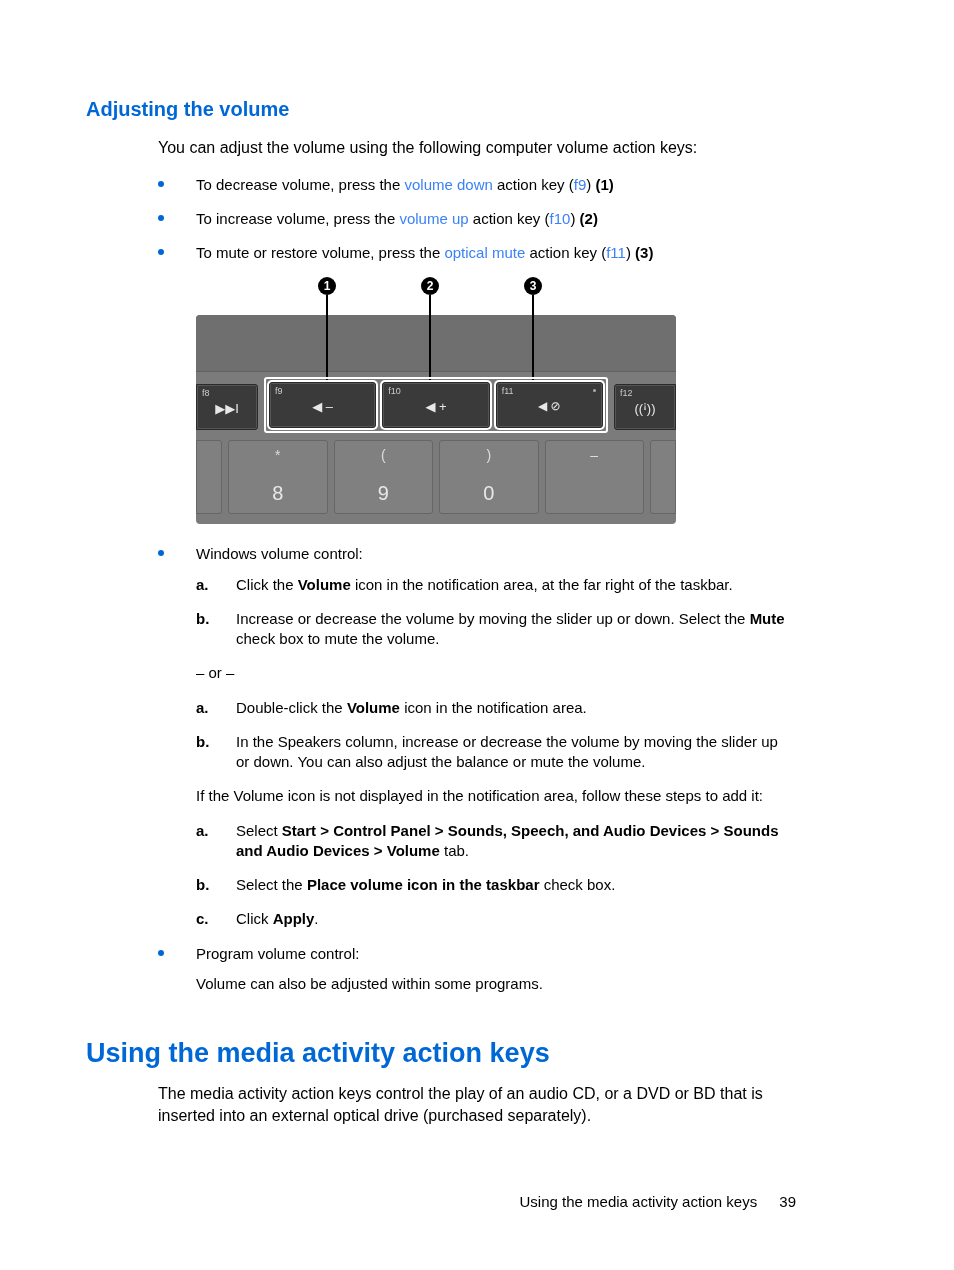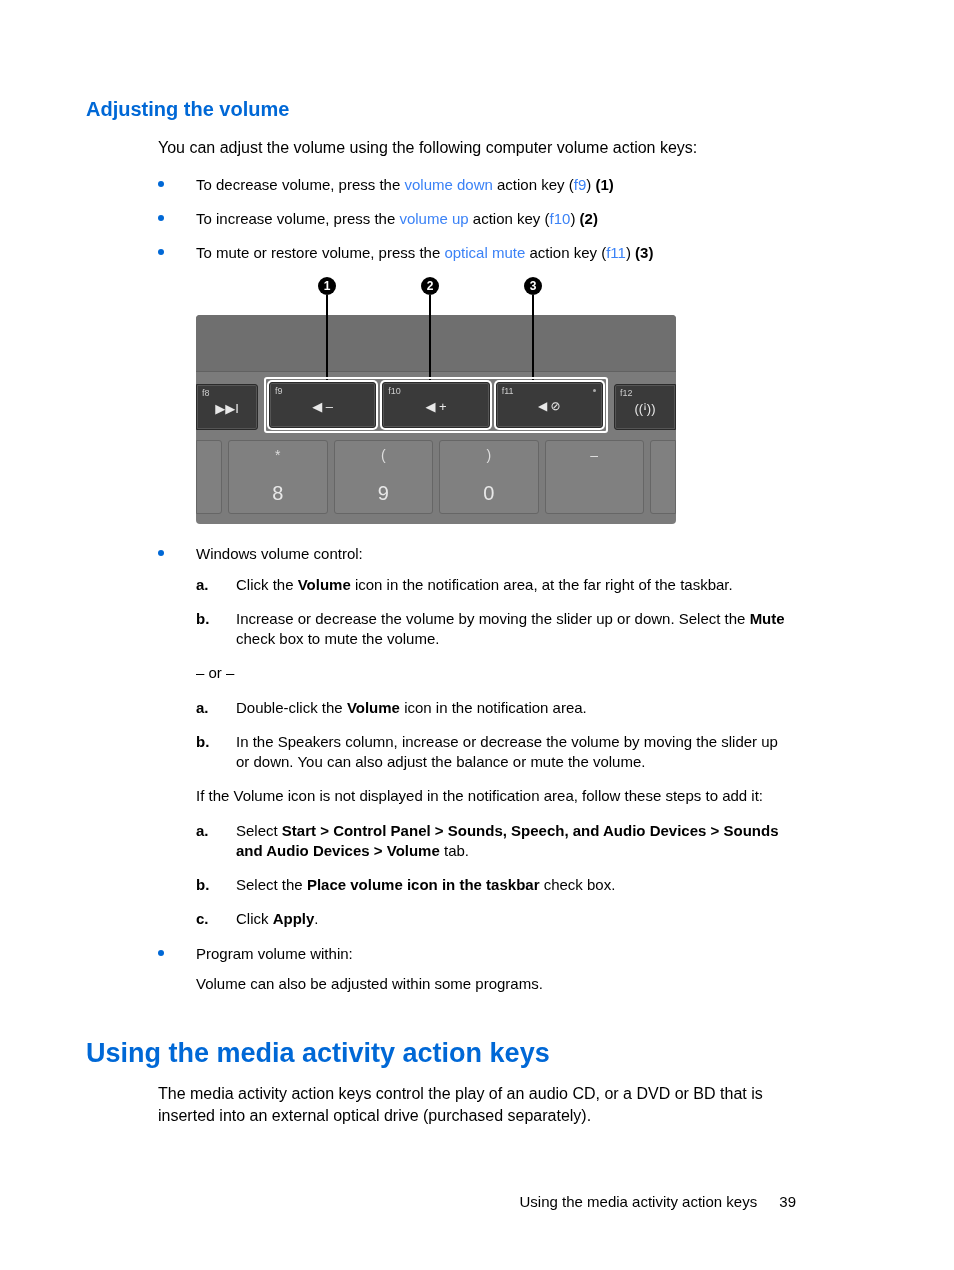--- a/index.html
+++ b/index.html
@@ -306,21 +306,21 @@
         <li><span class="marker">b.</span><span>In the Speakers column, increase or decrease the volume by moving the slider up or down. You can also adjust the balance or mute the volume.</span></li>
       </ol>
       <div class="subpara">If the Volume icon is not displayed in the notification area, follow these steps to add it:</div>
       <ol class="alpha">
         <li><span class="marker">a.</span><span>Select </span><span class="bold">Start &gt; Control Panel &gt; Sounds, Speech, and Audio Devices &gt; Sounds and Audio Devices &gt; Volume</span><span> tab.</span></li>
         <li><span class="marker">b.</span><span>Select the </span><span class="bold">Place volume icon in the taskbar</span><span> check box.</span></li>
         <li><span class="marker">c.</span><span>Click </span><span class="bold">Apply</span><span>.</span></li>
       </ol>
     </li>
     <li>
-      <span>Program volume within:</span>
+      <span>Program volume control:</span>
       <div class="subpara">Volume can also be adjusted within some programs.</div>
     </li>
   </ul>
 
   <h1 class="h-main">Using the media activity action keys</h1>
 
   <div class="intro">The media activity action keys control the play of an audio CD, or a DVD or BD that is inserted into an external optical drive (purchased separately).</div>
 
   <div class="footer">
     <span>Using the media activity action keys</span>

